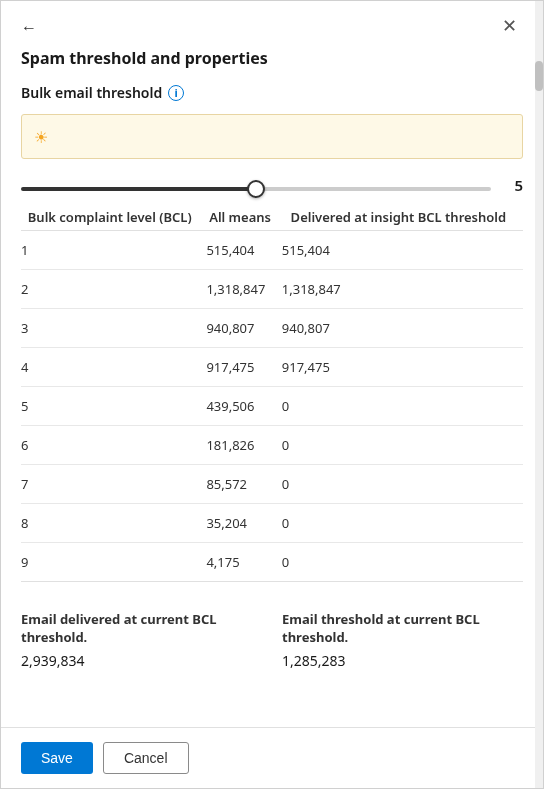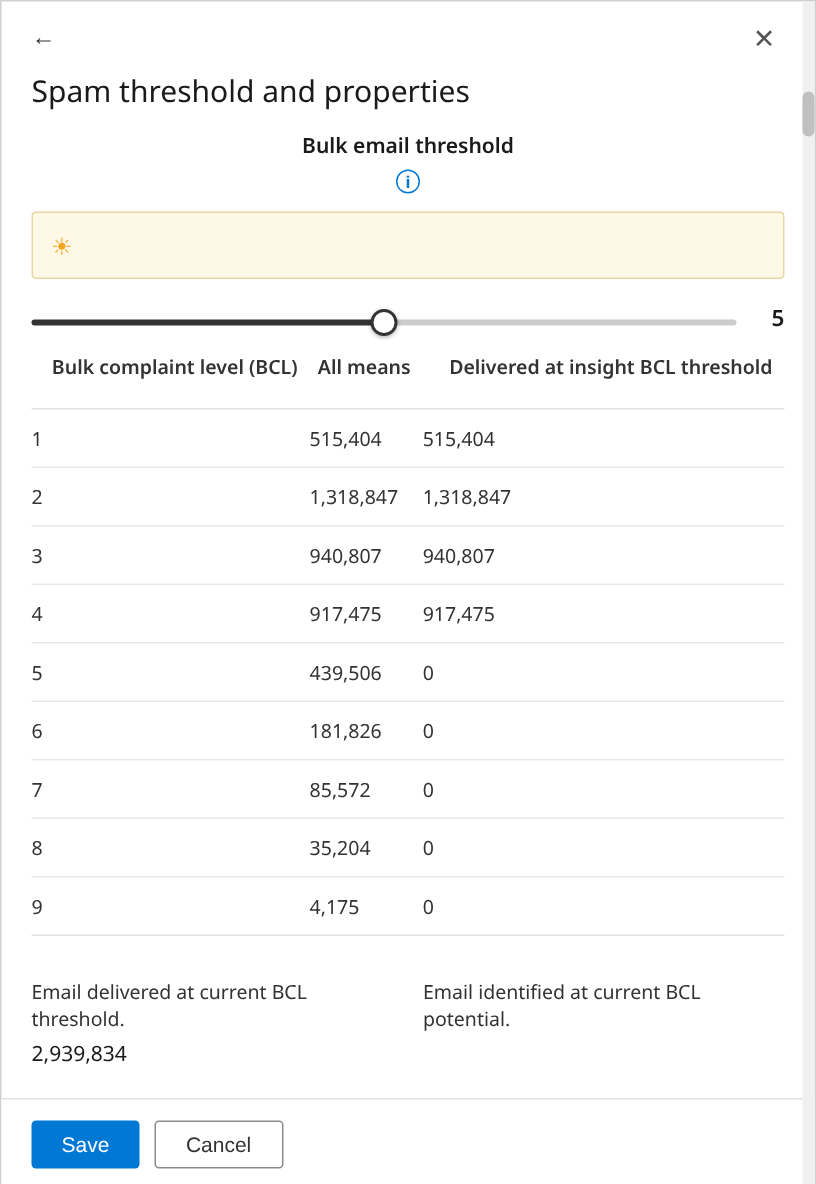--- a/index.html
+++ b/index.html
@@ -42,39 +42,38 @@
     .close-btn {
       background: none;
       border: none;
       cursor: pointer;
       font-size: 18px;
       color: #555;
       padding: 2px 6px;
       line-height: 1;
     }
     .panel-title {
-      font-size: 20px;
-      font-weight: 400;
+      font-size: 16px;
+      font-weight: 700;
       color: #1a1a1a;
       padding: 0 20px 14px 20px;
     }
     .panel-body {
       padding: 0 20px;
       flex: 1;
       overflow-y: auto;
     }
     .section-label {
       font-size: 14px;
       font-weight: 600;
       color: #1a1a1a;
       display: flex;
       align-items: center;
       gap: 6px;
       margin-bottom: 12px;
-      flex-direction: column;
     }
     .info-icon {
       width: 16px;
       height: 16px;
       border-radius: 50%;
       border: 1px solid #0078d4;
       color: #0078d4;
       font-size: 11px;
       font-weight: 700;
       display: inline-flex;
@@ -151,22 +150,22 @@
     }
     .data-table {
       width: 100%;
       border-collapse: collapse;
       margin-bottom: 16px;
     }
     .data-table th {
       font-size: 13px;
       font-weight: 600;
       color: #333;
-      text-align: right;
-      padding: 8px 8px 19px 0;
+      text-align: center;
+      padding: 8px 8px 4px 0;
       border-bottom: 1px solid #e0e0e0;
       vertical-align: bottom;
       line-height: 1.3;
     }
     .data-table td {
       font-size: 13px;
       color: #333;
       padding: 10px 8px 10px 0;
       border-bottom: 1px solid #e8e8e8;
       vertical-align: middle;
@@ -177,21 +176,21 @@
       gap: 20px;
       margin-bottom: 20px;
       padding-top: 12px;
     }
     .summary-block {
       flex: 1;
     }
     .summary-label {
       font-size: 13px;
       color: #333;
-      font-weight: 400;
+      font-weight: 700;
       line-height: 1.4;
       margin-bottom: 4px;
     }
     .summary-value {
       font-size: 14px;
       color: #1a1a1a;
       font-weight: 400;
     }
     .panel-footer {
       padding: 14px 20px;
@@ -328,21 +327,22 @@
     </tr>
         </tbody>
     </table>
 
     <div class="summary-row">
       <div class="summary-block">
         <div class="summary-label">Email delivered at current BCL threshold.</div>
         <div class="summary-value">2,939,834</div>
       </div>
       <div class="summary-block">
-        <div class="summary-label">Email identified at current BCL potential.</div>
+        <div class="summary-label">Email threshold at current BCL threshold.</div>
+        <div class="summary-value">1,285,283</div>
       </div>
     </div>
 
   </div>
 
   <div class="panel-footer">
     <button class="btn-save">Save</button>
     <button class="btn-cancel">Cancel</button>
   </div>
 

